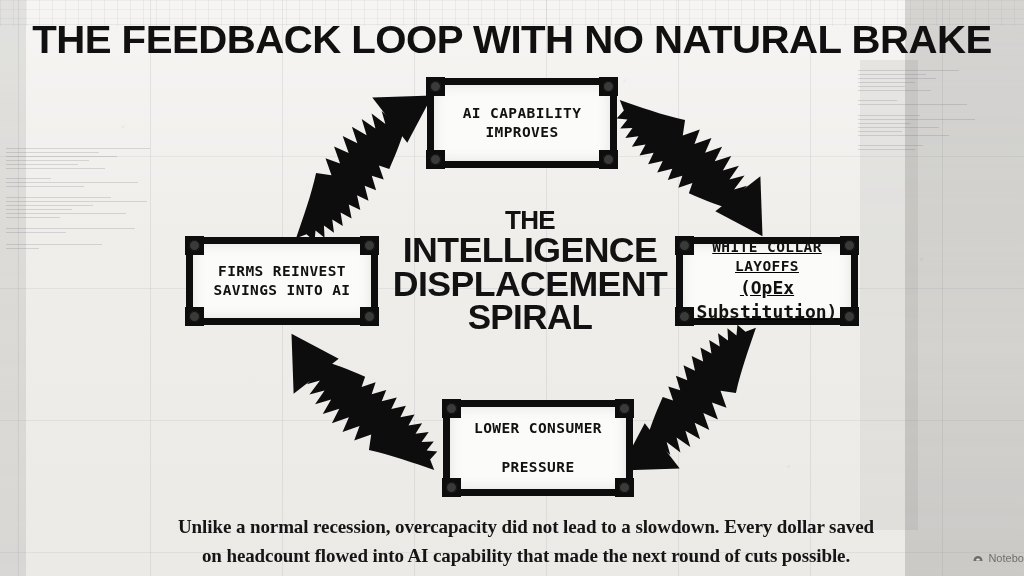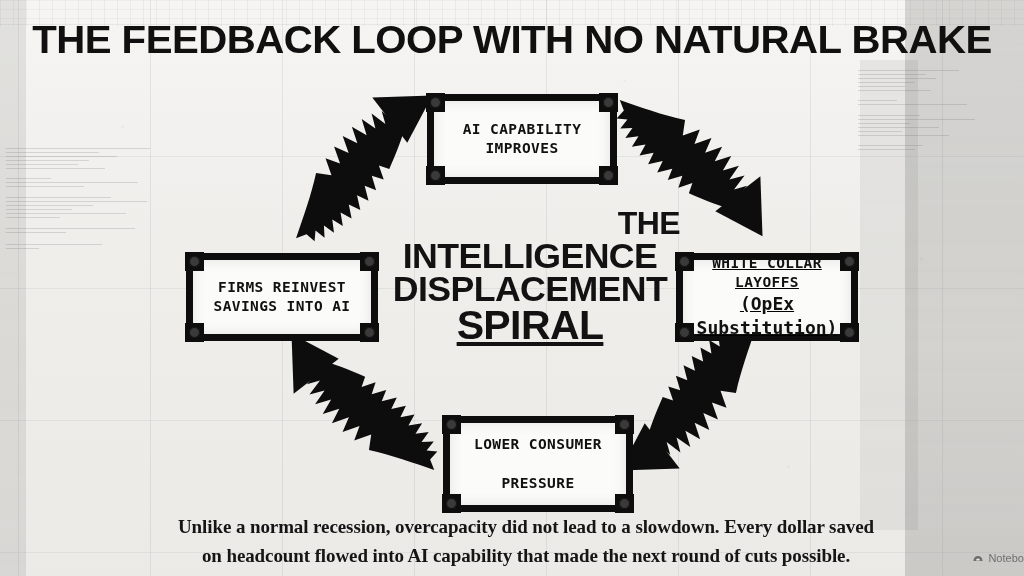--- a/index.html
+++ b/index.html
@@ -121,36 +121,35 @@
     left: 380px;
     top: 208px;
     width: 300px;
     text-align: center;
     font-family: "Liberation Sans", sans-serif;
     font-weight: bold;
     color: #121212;
     line-height: 0.96;
     letter-spacing: -0.6px;
   }
-  .center-label .cl1 { font-size: 32px; display: block; text-align: right; }
+  .center-label .cl1 { font-size: 26px; display: block; }
   .center-label .cl2 { font-size: 35px; display: block; transform: scaleX(1.02); }
   .center-label .cl3 { font-size: 35px; display: block; transform: scaleX(1.02); }
-  .center-label .cl4 { font-size: 41px; display: block; text-decoration: underline; }
+  .center-label .cl4 { font-size: 35px; display: block; }
 
   
   .node {
     position: absolute;
     box-sizing: border-box;
     background: #fbfbfa;
     border: 7px solid #0d0d0d;
     display: flex;
     align-items: center;
     justify-content: center;
     box-shadow: inset 0 0 14px rgba(0,0,0,0.10);
-    margin-top: 16px;
   }
   .node-text {
     text-align: center;
     font-family: "DejaVu Sans Mono", monospace;
     font-weight: bold;
     font-size: 14.5px;
     line-height: 1.32;
     color: #111;
     letter-spacing: 0.4px;
     padding: 2px 4px;

